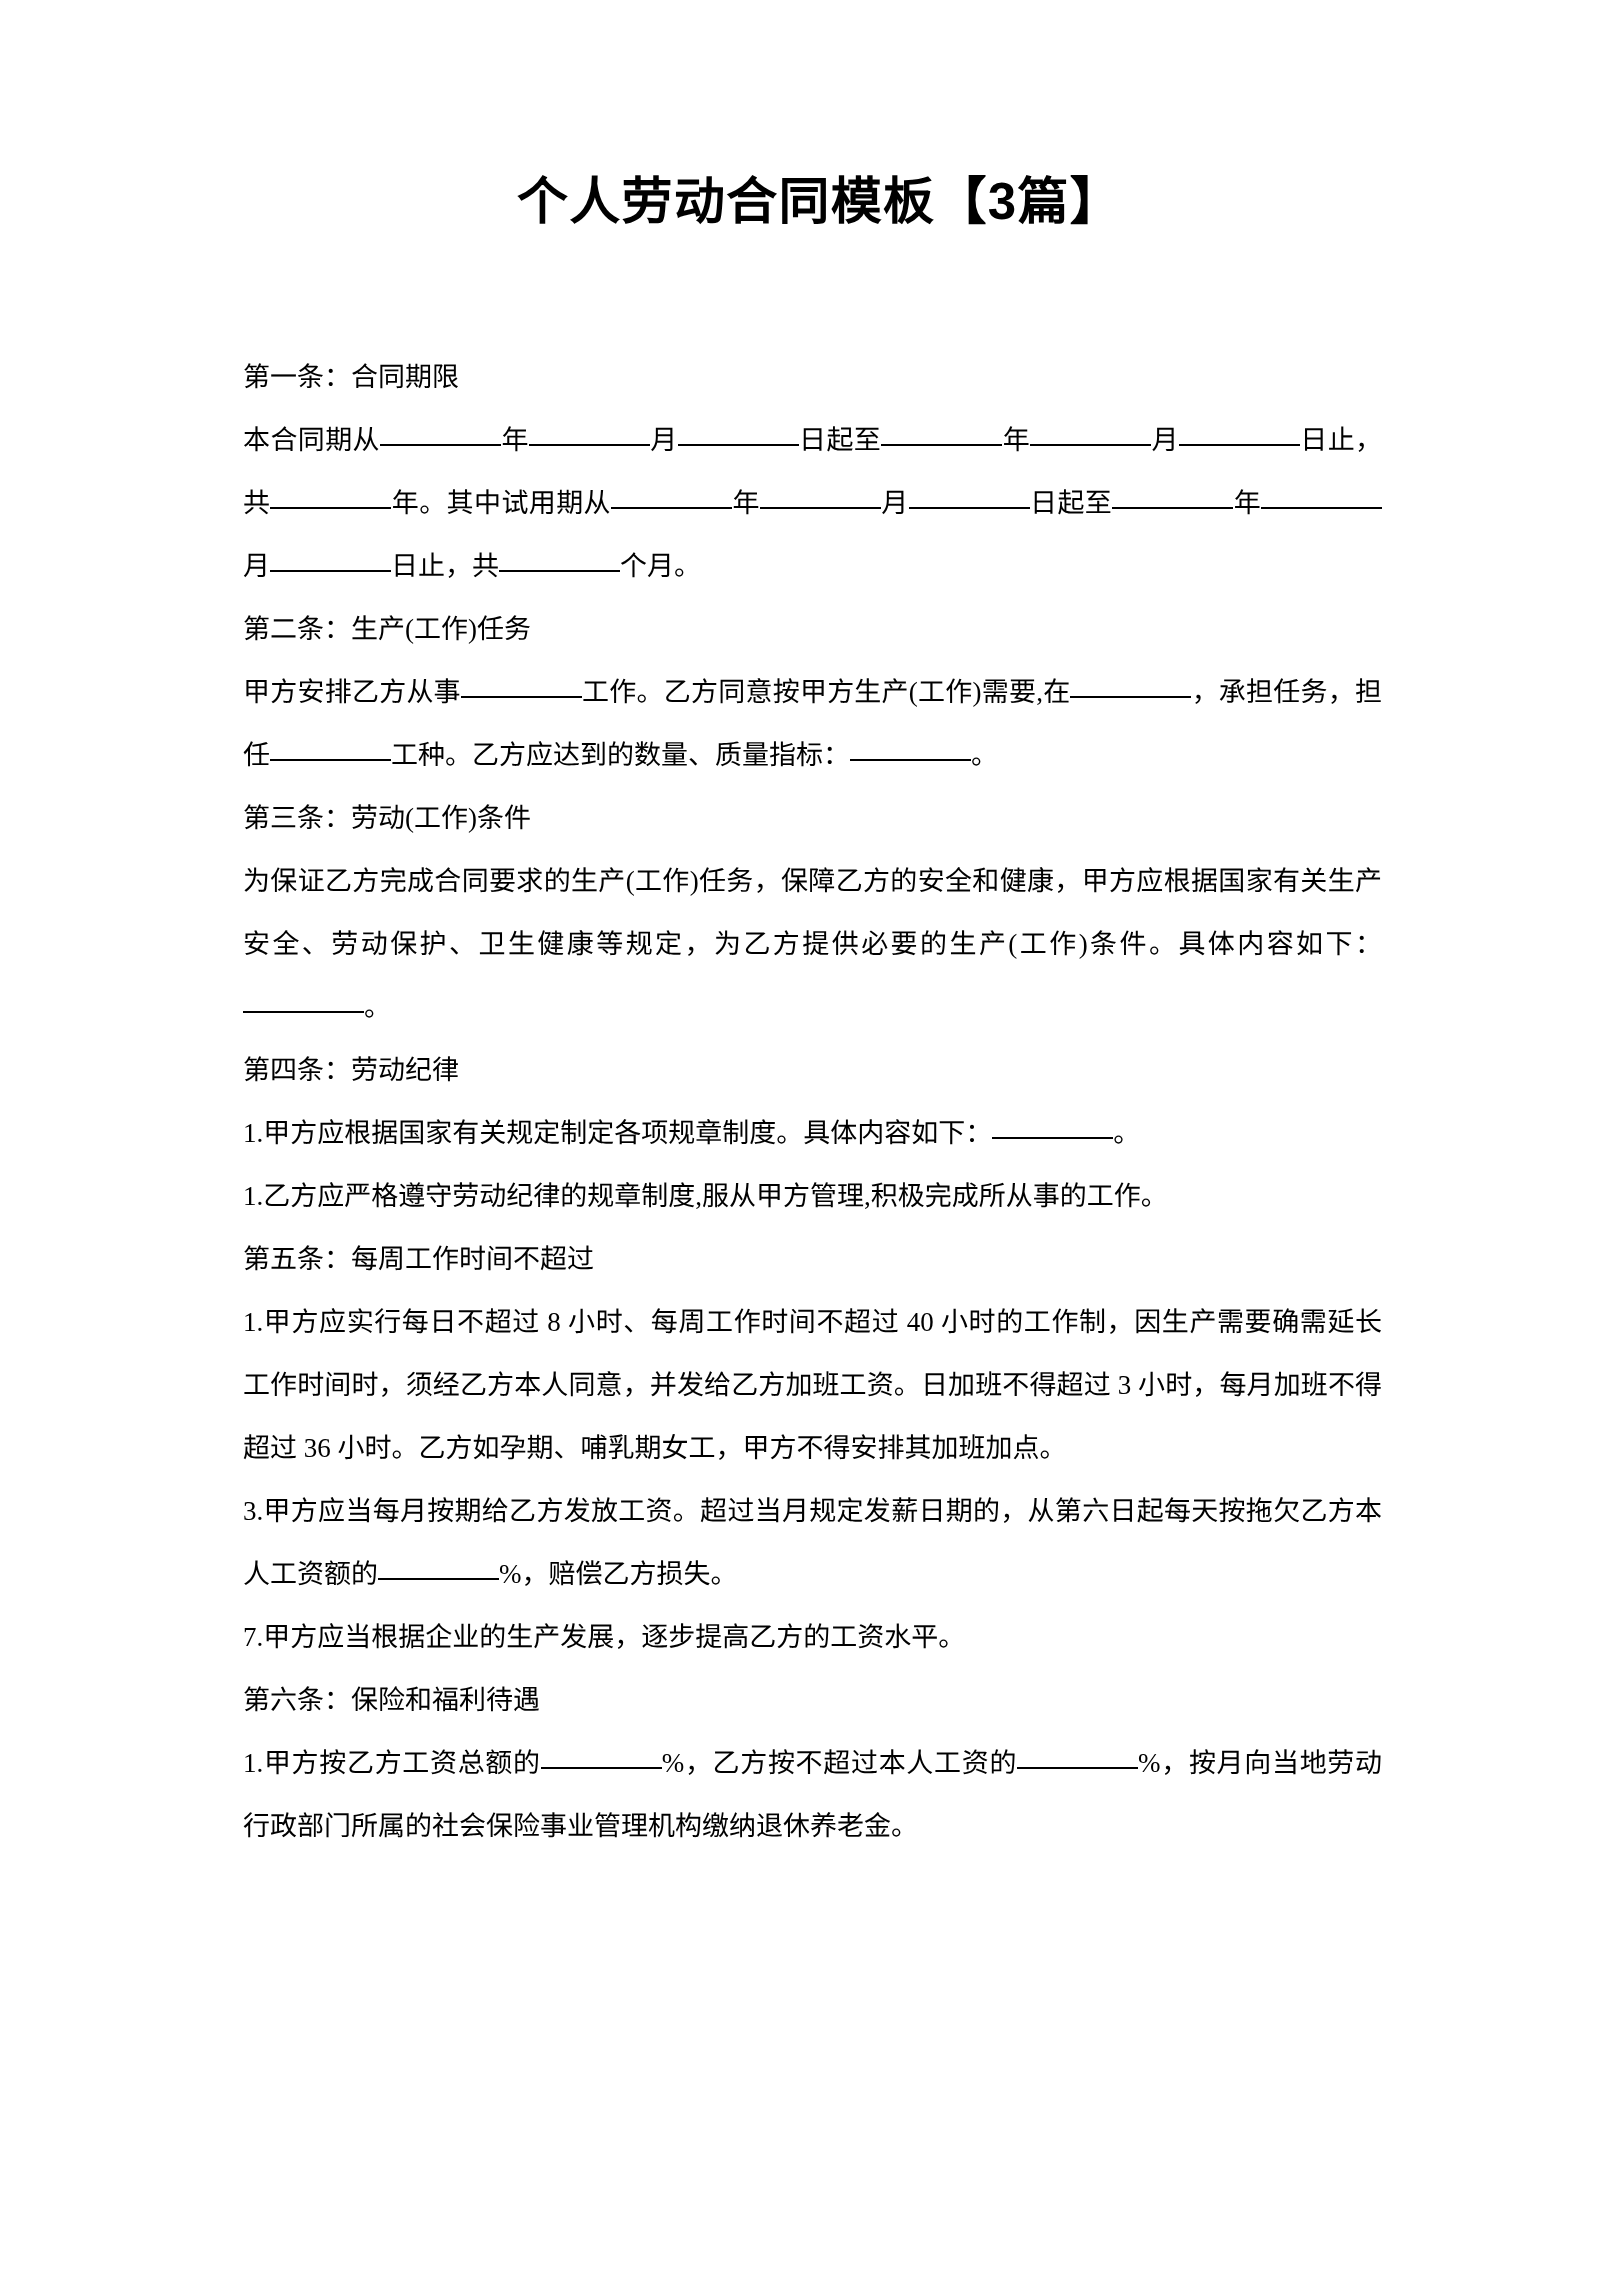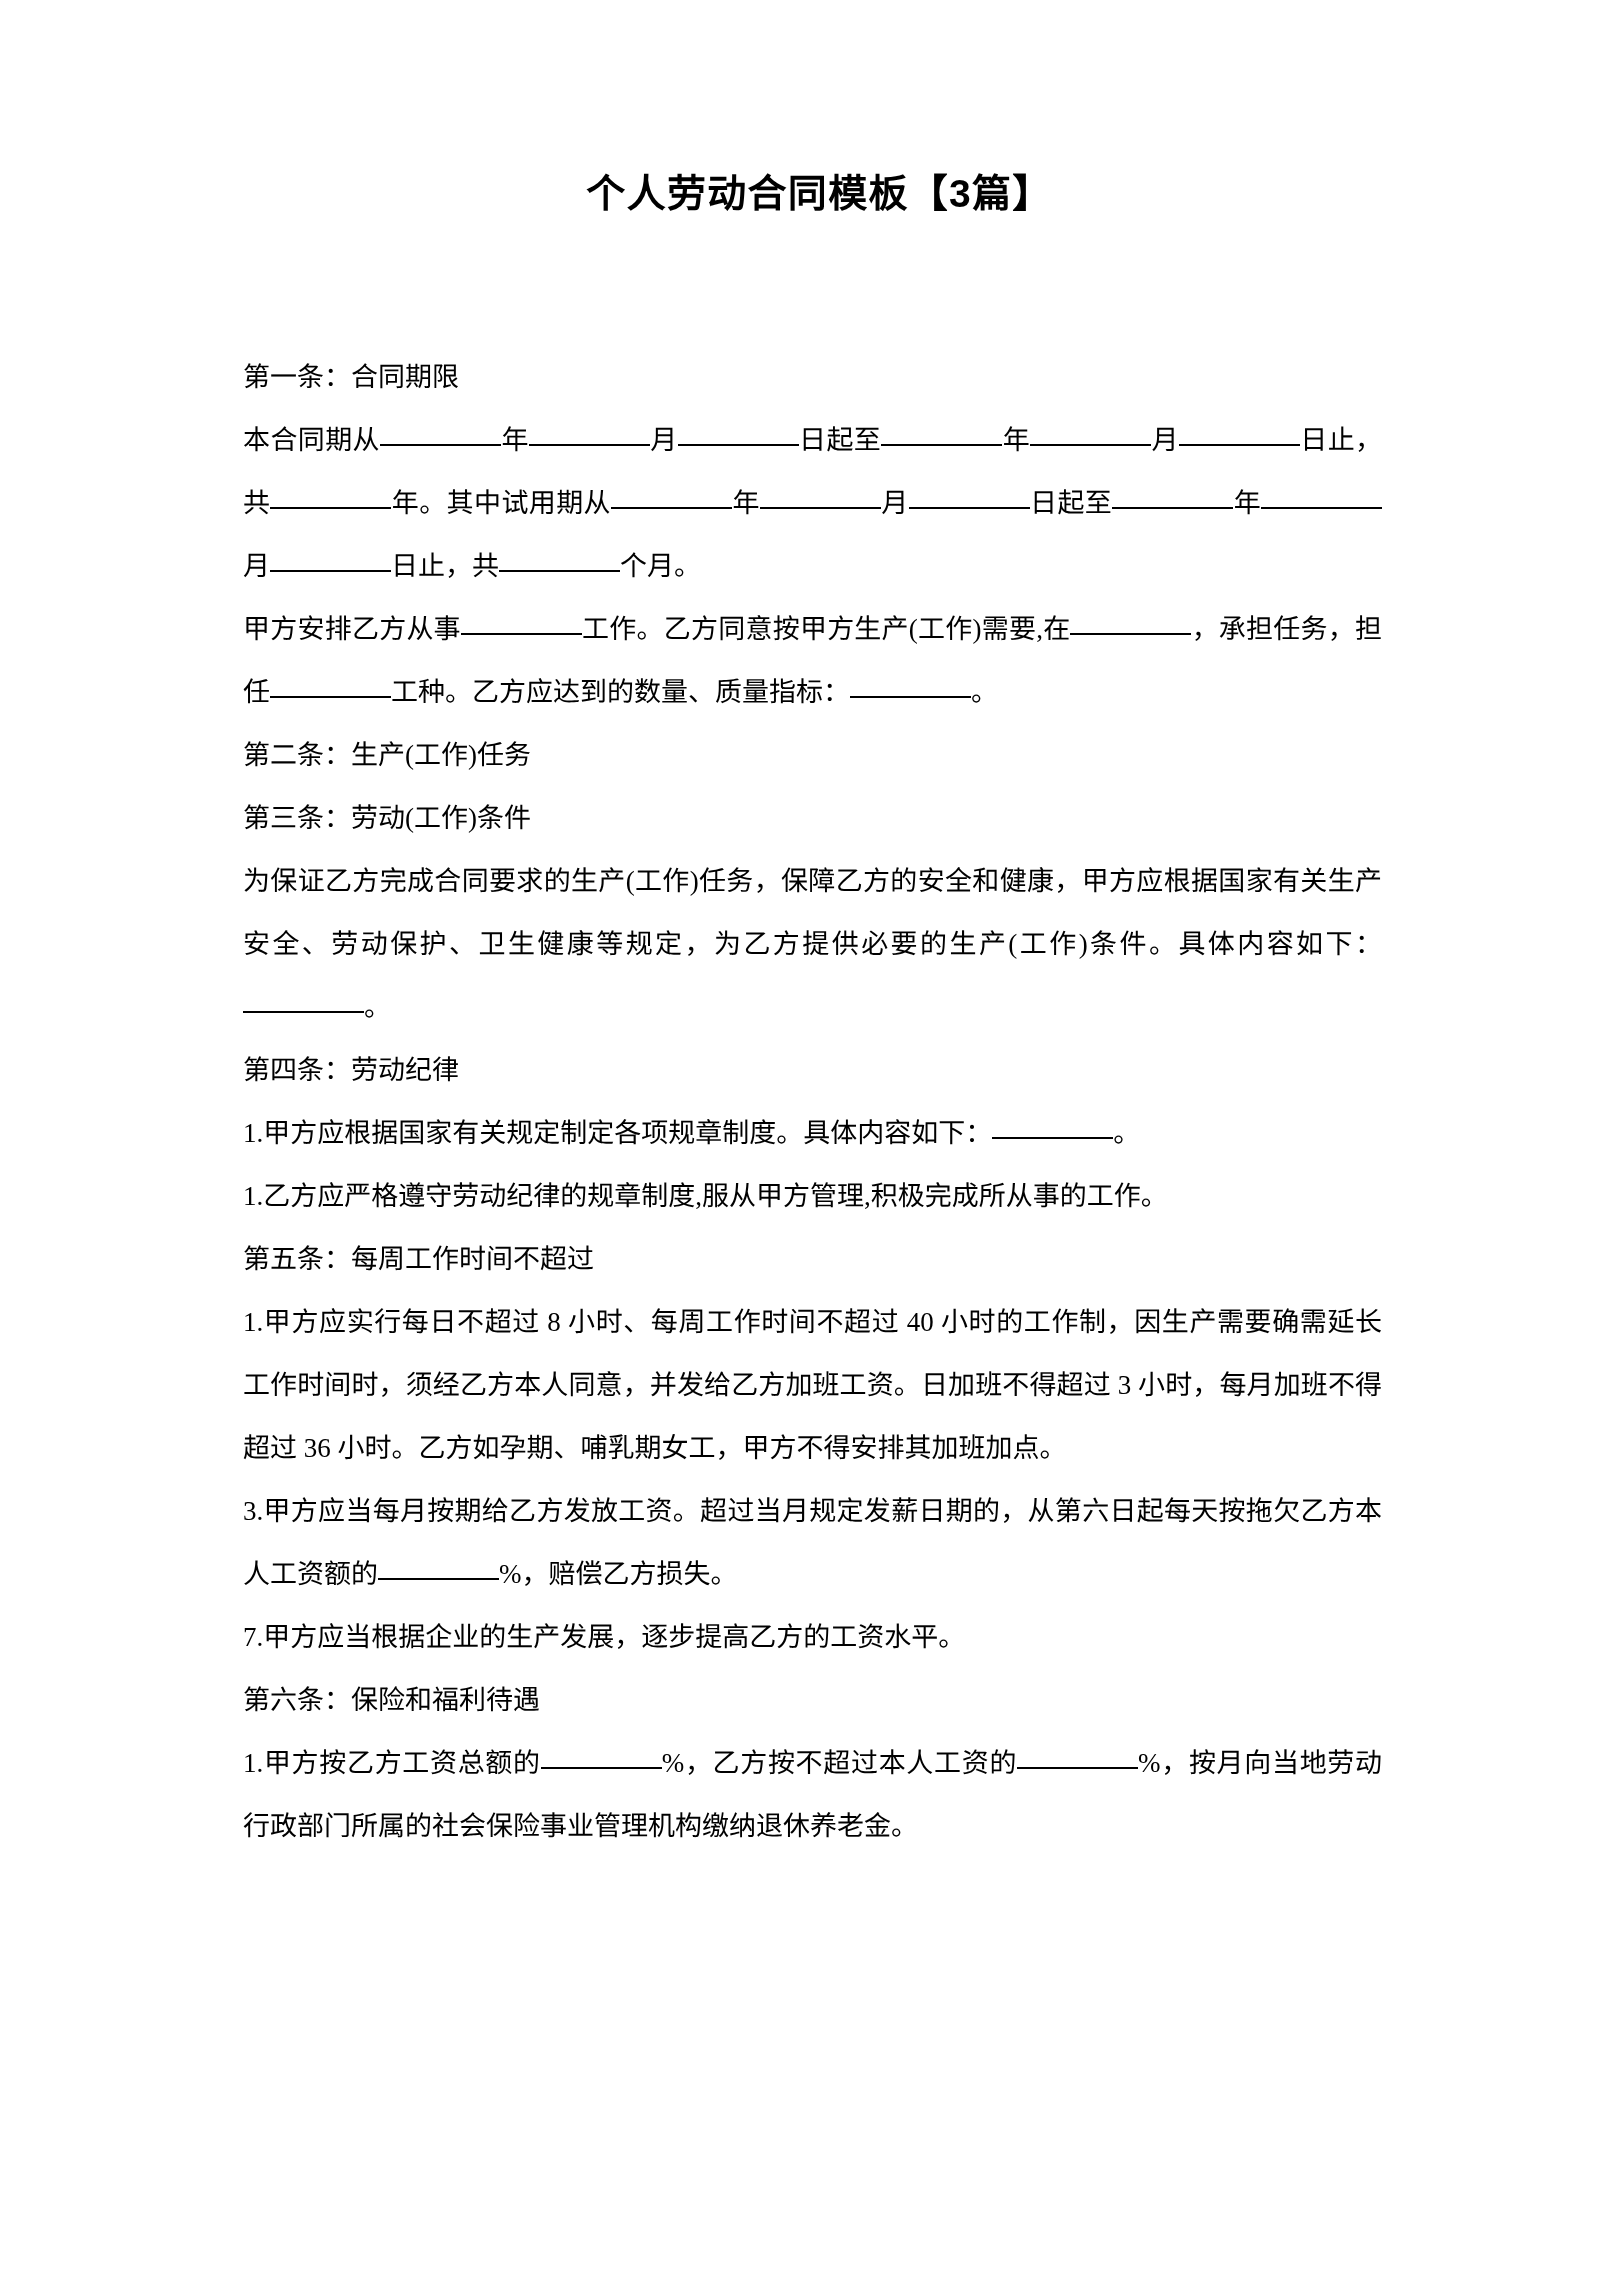--- a/index.html
+++ b/index.html
@@ -18,21 +18,21 @@
   }
 
   .doc-title {
     position: absolute;
     left: 16px;
     right: 0;
     top: 171px;
     text-align: center;
     font-family: "Liberation Sans", "DejaVu Sans", sans-serif;
     font-weight: 700;
-    font-size: 39px;
+    font-size: 51px;
     line-height: 1.2;
     color: #000000;
     letter-spacing: 1.3px;
   }
 
   .body-block {
     position: absolute;
     left: 243px;
     top: 346px;
     width: 1139px;
@@ -70,22 +70,22 @@
 
 <div class="page">
 
   <div class="doc-title">个人劳动合同模板【3篇】</div>
 
   <div class="body-block">
 
     <p class="para heading">第一条：合同期限</p>
     <p class="para">本合同期从<span class="blank w-lg"></span>年<span class="blank w-lg"></span>月<span class="blank w-lg"></span>日起至<span class="blank w-lg"></span>年<span class="blank w-lg"></span>月<span class="blank w-lg"></span>日止，共<span class="blank w-lg"></span>年。其中试用期从<span class="blank w-lg"></span>年<span class="blank w-lg"></span>月<span class="blank w-lg"></span>日起至<span class="blank w-lg"></span>年<span class="blank w-lg"></span>月<span class="blank w-lg"></span>日止，共<span class="blank w-lg"></span>个月。</p>
 
+    <p class="para heading">第二条：生产(工作)任务</p>
     <p class="para">甲方安排乙方从事<span class="blank w-lg"></span>工作。乙方同意按甲方生产(工作)需要,在<span class="blank w-lg"></span>，承担任务，担任<span class="blank w-lg"></span>工种。乙方应达到的数量、质量指标：<span class="blank w-lg"></span>。</p>
-    <p class="para heading">第二条：生产(工作)任务</p>
 
     <p class="para heading">第三条：劳动(工作)条件</p>
     <p class="para">为保证乙方完成合同要求的生产(工作)任务，保障乙方的安全和健康，甲方应根据国家有关生产安全、劳动保护、卫生健康等规定，为乙方提供必要的生产(工作)条件。具体内容如下：<span class="blank w-lg"></span>。</p>
 
     <p class="para heading">第四条：劳动纪律</p>
     <p class="para">1.甲方应根据国家有关规定制定各项规章制度。具体内容如下：<span class="blank w-lg"></span>。</p>
     <p class="para">1.乙方应严格遵守劳动纪律的规章制度,服从甲方管理,积极完成所从事的工作。</p>
 
     <p class="para heading">第五条：每周工作时间不超过</p>
     <p class="para">1.甲方应实行每日不超过 8 小时、每周工作时间不超过 40 小时的工作制，因生产需要确需延长工作时间时，须经乙方本人同意，并发给乙方加班工资。日加班不得超过 3 小时，每月加班不得超过 36 小时。乙方如孕期、哺乳期女工，甲方不得安排其加班加点。</p>

